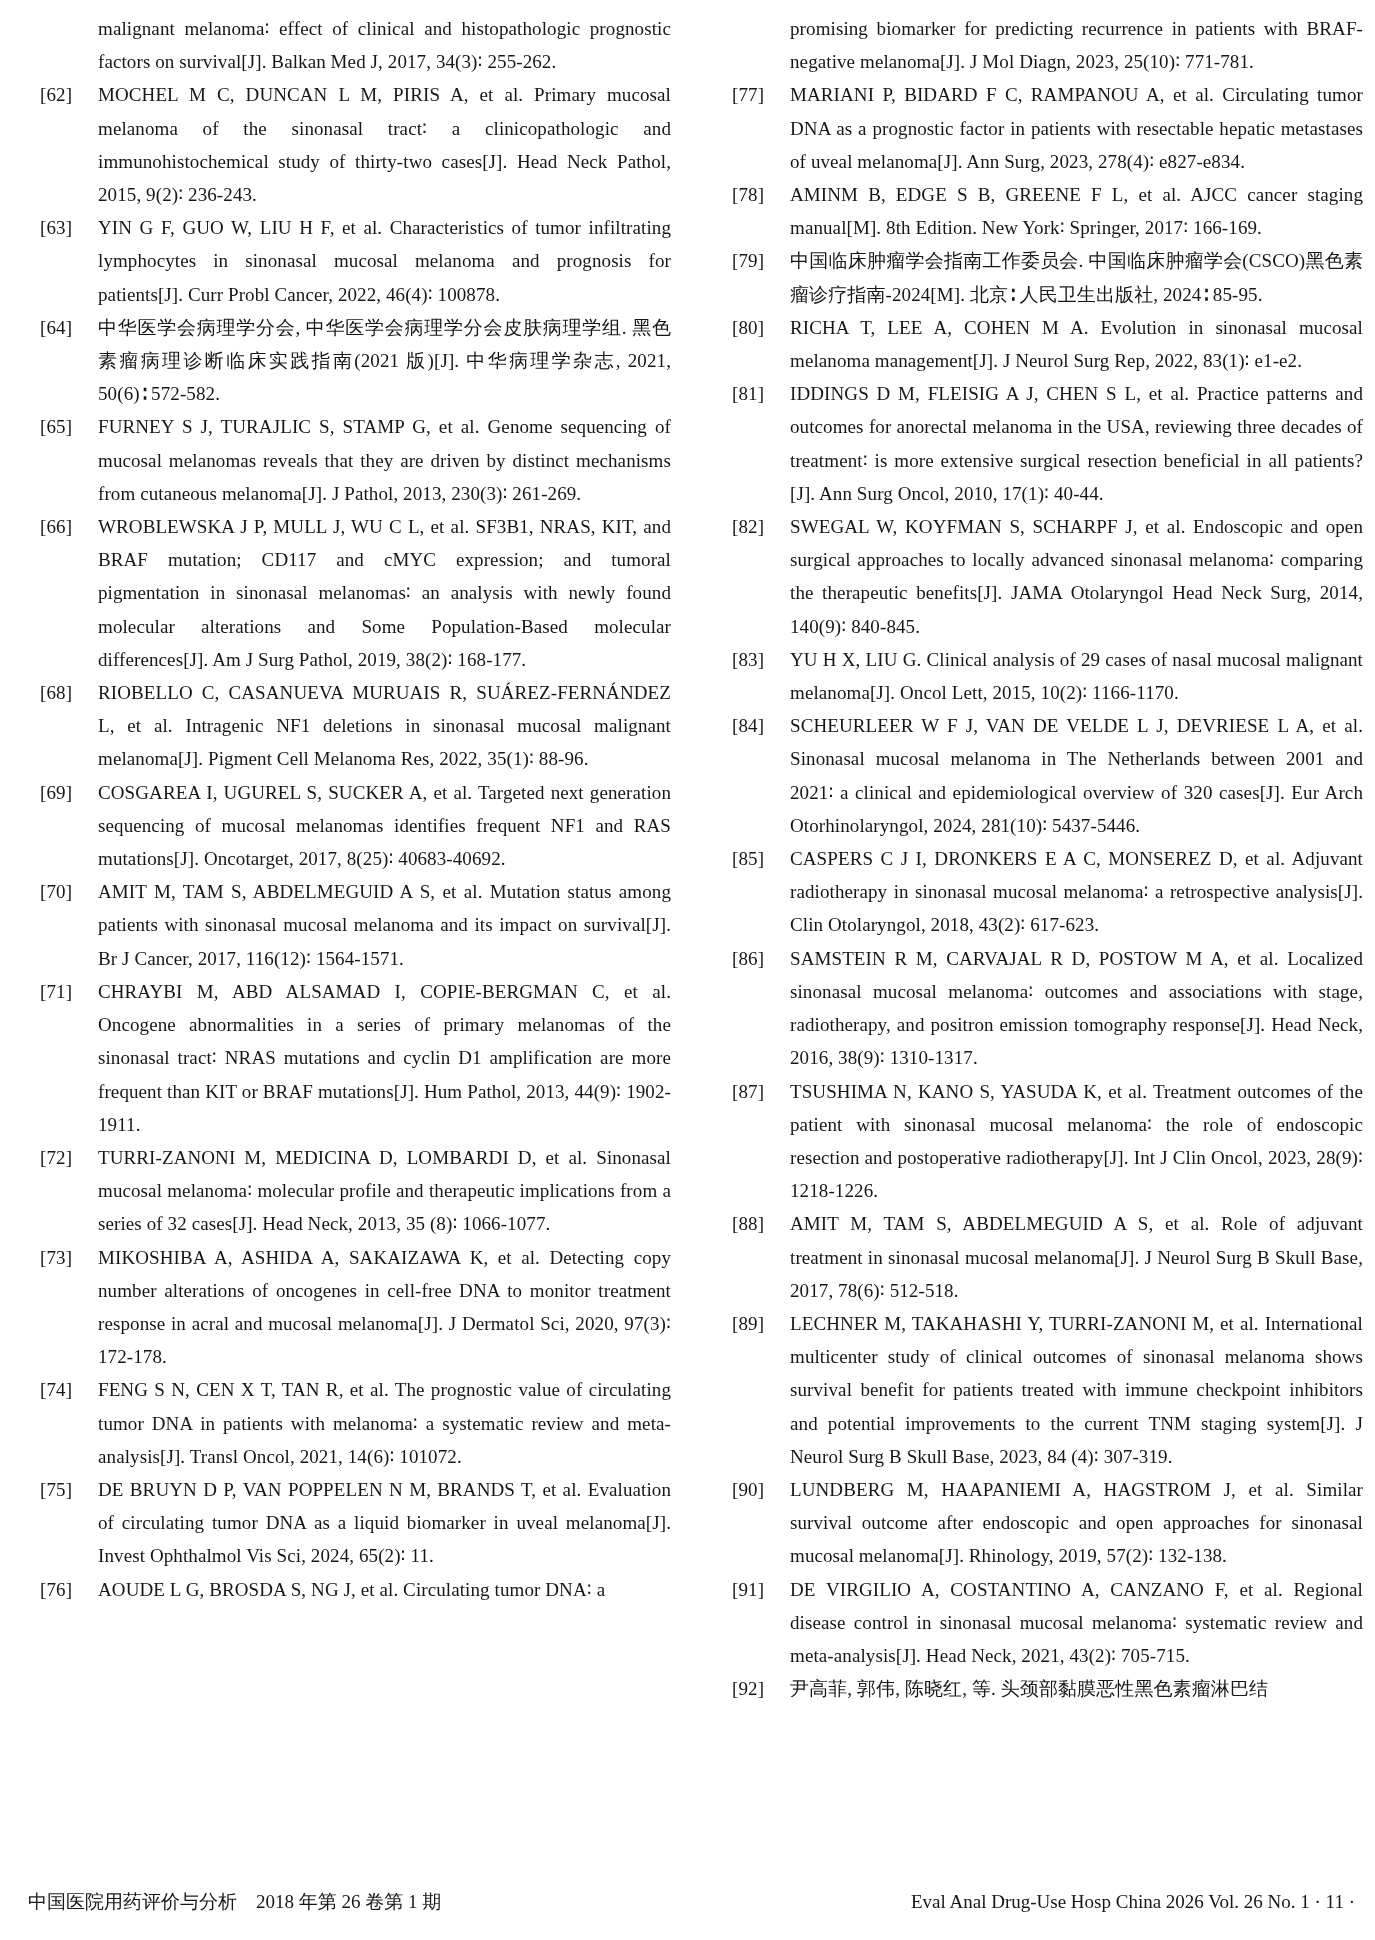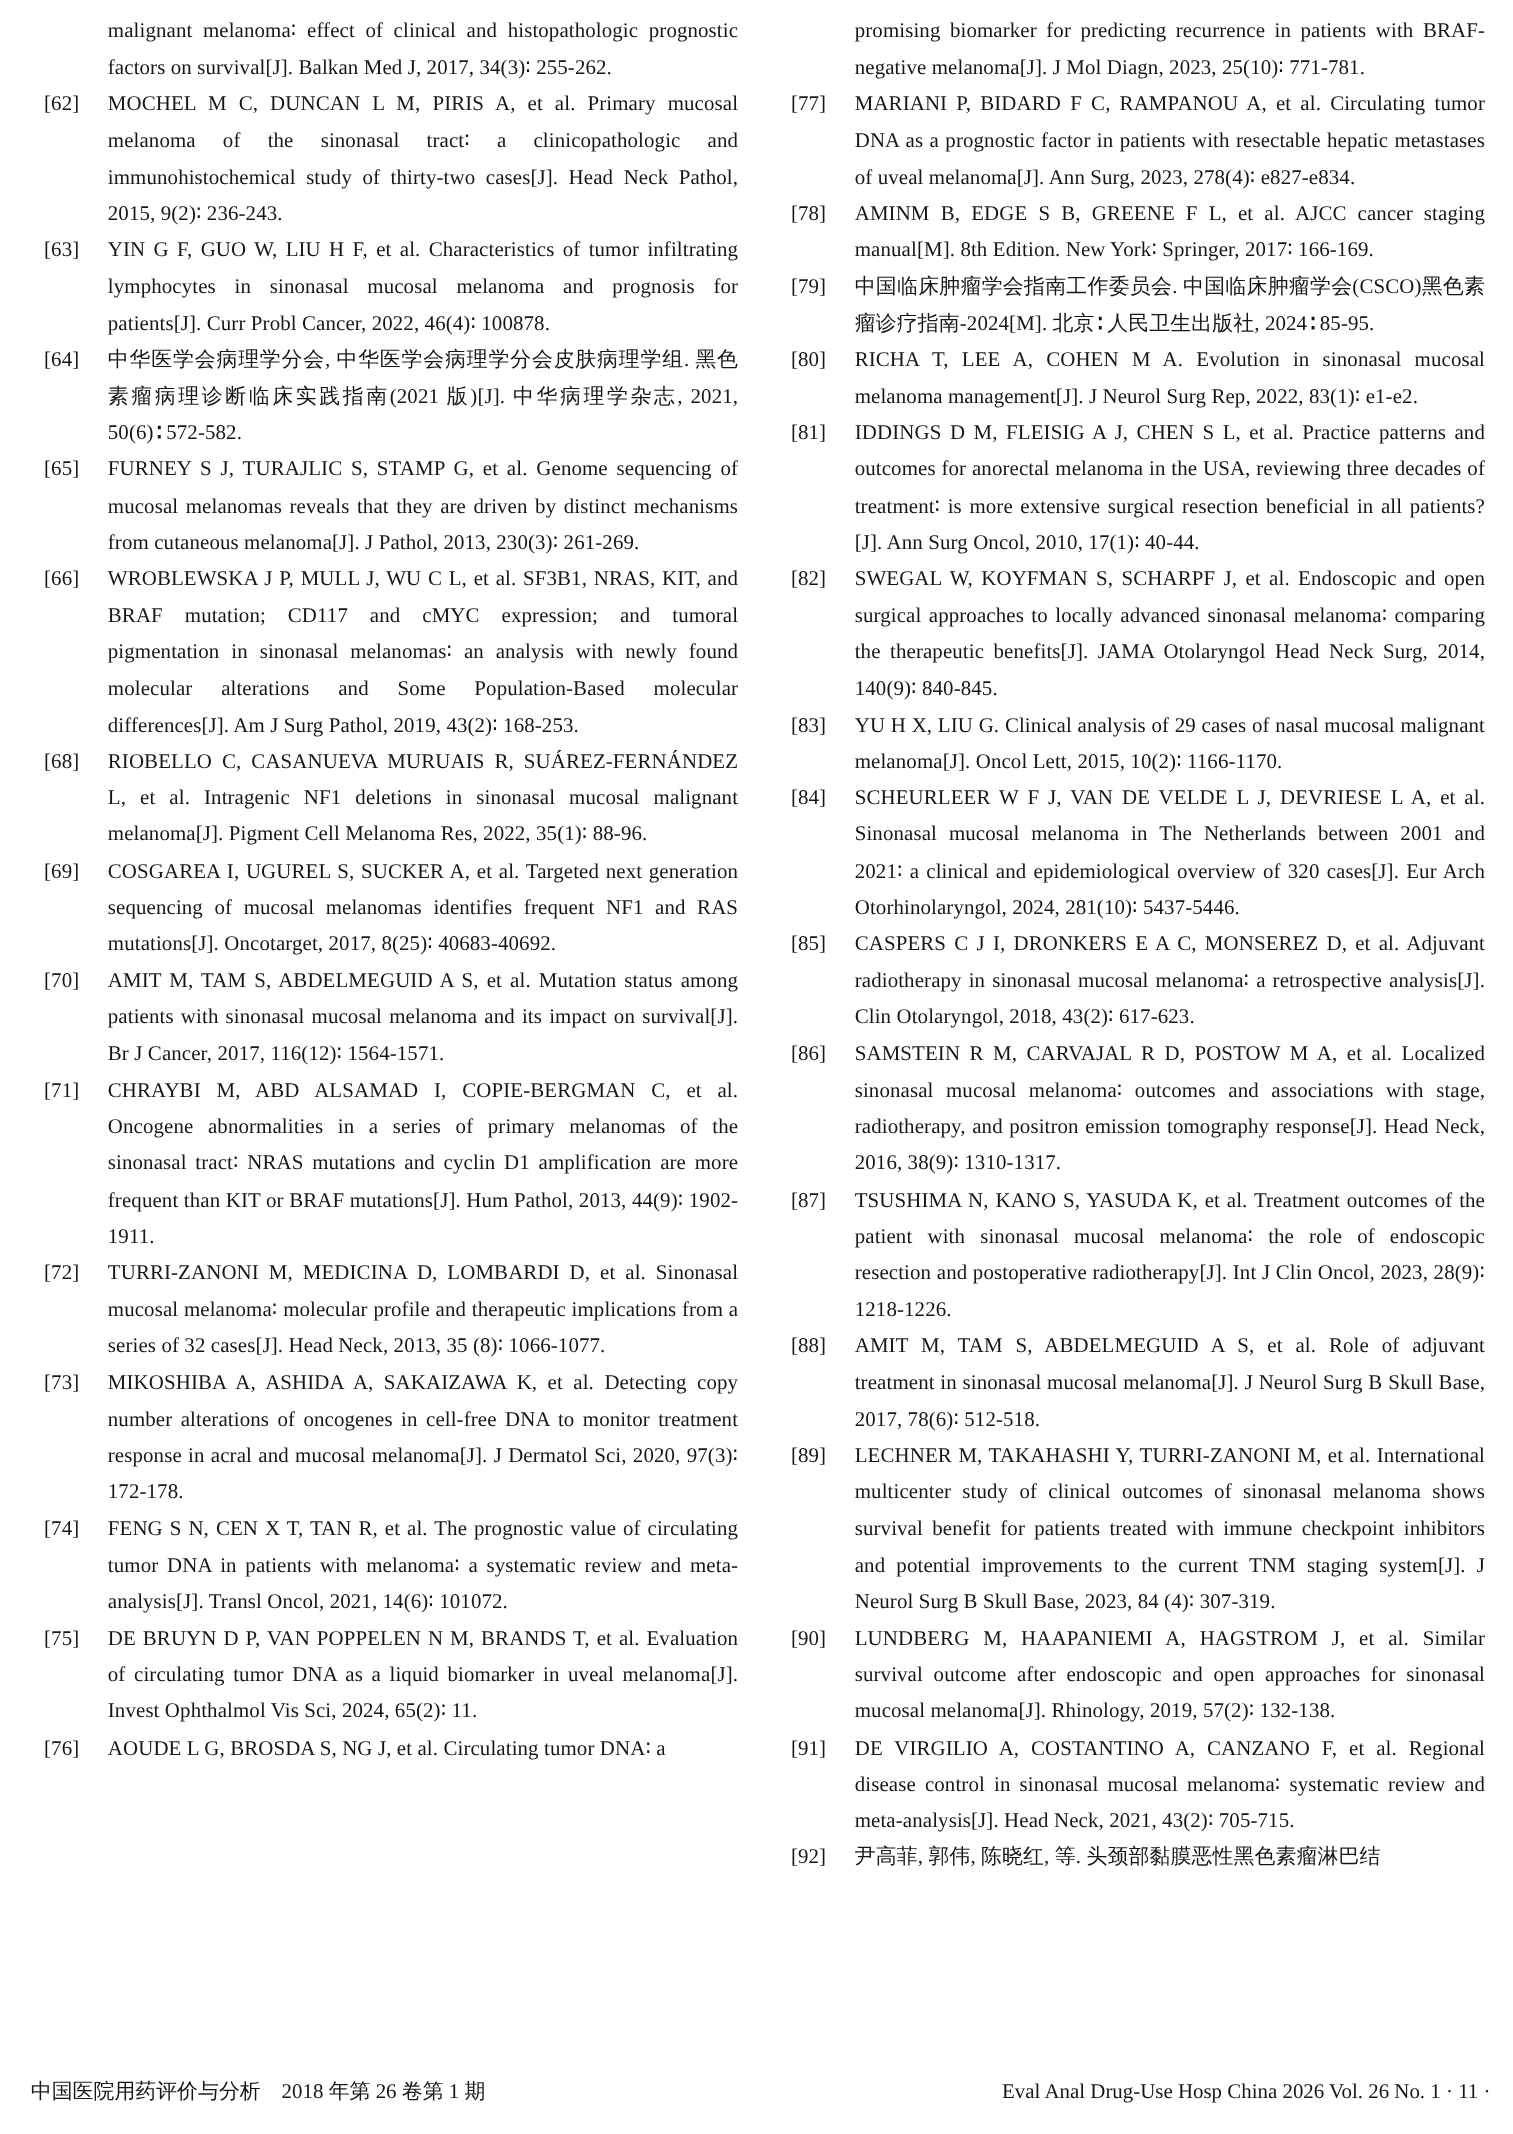--- a/index.html
+++ b/index.html
@@ -7,21 +7,21 @@
     width: 1375px;
     height: 1940px;
     background: #ffffff;
     color: #161616;
     font-family: "Liberation Serif", "DejaVu Serif", serif;
     position: relative;
     overflow: hidden;
   }
   .content {
     display: flex;
-    gap: 36px;
+    gap: 49px;
     padding: 12px 20px 0 28px;
   }
   .col {
     width: 643px;
     flex: 0 0 643px;
   }
   .ref {
     position: relative;
     padding-left: 70px;
     text-align: justify;
@@ -52,21 +52,21 @@
 </head>
 <body>
 
 <div class="content">
   <div class="col" id="col-left">
       <div class="ref"><span class="num"></span><span class="txt">malignant melanoma∶ effect of clinical and histopathologic prognostic factors on survival[J]. Balkan Med J, 2017, 34(3)∶ 255-262.</span></div>
       <div class="ref"><span class="num">[62]</span><span class="txt">MOCHEL M C, DUNCAN L M, PIRIS A, et al. Primary mucosal melanoma of the sinonasal tract∶ a clinicopathologic and immunohistochemical study of thirty-two cases[J]. Head Neck Pathol, 2015, 9(2)∶ 236-243.</span></div>
       <div class="ref"><span class="num">[63]</span><span class="txt">YIN G F, GUO W, LIU H F, et al. Characteristics of tumor infiltrating lymphocytes in sinonasal mucosal melanoma and prognosis for patients[J]. Curr Probl Cancer, 2022, 46(4)∶ 100878.</span></div>
       <div class="ref"><span class="num">[64]</span><span class="txt">中华医学会病理学分会, 中华医学会病理学分会皮肤病理学组. 黑色素瘤病理诊断临床实践指南(2021 版)[J]. 中华病理学杂志, 2021, 50(6)∶ 572-582.</span></div>
       <div class="ref"><span class="num">[65]</span><span class="txt">FURNEY S J, TURAJLIC S, STAMP G, et al. Genome sequencing of mucosal melanomas reveals that they are driven by distinct mechanisms from cutaneous melanoma[J]. J Pathol, 2013, 230(3)∶ 261-269.</span></div>
-      <div class="ref"><span class="num">[66]</span><span class="txt">WROBLEWSKA J P, MULL J, WU C L, et al. SF3B1, NRAS, KIT, and BRAF mutation; CD117 and cMYC expression; and tumoral pigmentation in sinonasal melanomas∶ an analysis with newly found molecular alterations and Some Population-Based molecular differences[J]. Am J Surg Pathol, 2019, 43(2)∶ 168-253.</span></div>
+      <div class="ref"><span class="num">[66]</span><span class="txt">WROBLEWSKA J P, MULL J, WU C L, et al. SF3B1, NRAS, KIT, and BRAF mutation; CD117 and cMYC expression; and tumoral pigmentation in sinonasal melanomas∶ an analysis with newly found molecular alterations and Some Population-Based molecular differences[J]. Am J Surg Pathol, 2019, 38(2)∶ 168-177.</span></div>
       <div class="ref"><span class="num">[68]</span><span class="txt">RIOBELLO C, CASANUEVA MURUAIS R, SUÁREZ-FERNÁNDEZ L, et al. Intragenic NF1 deletions in sinonasal mucosal malignant melanoma[J]. Pigment Cell Melanoma Res, 2022, 35(1)∶ 88-96.</span></div>
       <div class="ref"><span class="num">[69]</span><span class="txt">COSGAREA I, UGUREL S, SUCKER A, et al. Targeted next generation sequencing of mucosal melanomas identifies frequent NF1 and RAS mutations[J]. Oncotarget, 2017, 8(25)∶ 40683-40692.</span></div>
       <div class="ref"><span class="num">[70]</span><span class="txt">AMIT M, TAM S, ABDELMEGUID A S, et al. Mutation status among patients with sinonasal mucosal melanoma and its impact on survival[J]. Br J Cancer, 2017, 116(12)∶ 1564-1571.</span></div>
       <div class="ref"><span class="num">[71]</span><span class="txt">CHRAYBI M, ABD ALSAMAD I, COPIE-BERGMAN C, et al. Oncogene abnormalities in a series of primary melanomas of the sinonasal tract∶ NRAS mutations and cyclin D1 amplification are more frequent than KIT or BRAF mutations[J]. Hum Pathol, 2013, 44(9)∶ 1902-1911.</span></div>
       <div class="ref"><span class="num">[72]</span><span class="txt">TURRI-ZANONI M, MEDICINA D, LOMBARDI D, et al. Sinonasal mucosal melanoma∶ molecular profile and therapeutic implications from a series of 32 cases[J]. Head Neck, 2013, 35 (8)∶ 1066-1077.</span></div>
       <div class="ref"><span class="num">[73]</span><span class="txt">MIKOSHIBA A, ASHIDA A, SAKAIZAWA K, et al. Detecting copy number alterations of oncogenes in cell-free DNA to monitor treatment response in acral and mucosal melanoma[J]. J Dermatol Sci, 2020, 97(3)∶ 172-178.</span></div>
       <div class="ref"><span class="num">[74]</span><span class="txt">FENG S N, CEN X T, TAN R, et al. The prognostic value of circulating tumor DNA in patients with melanoma∶ a systematic review and meta-analysis[J]. Transl Oncol, 2021, 14(6)∶ 101072.</span></div>
       <div class="ref"><span class="num">[75]</span><span class="txt">DE BRUYN D P, VAN POPPELEN N M, BRANDS T, et al. Evaluation of circulating tumor DNA as a liquid biomarker in uveal melanoma[J]. Invest Ophthalmol Vis Sci, 2024, 65(2)∶ 11.</span></div>
       <div class="ref"><span class="num">[76]</span><span class="txt">AOUDE L G, BROSDA S, NG J, et al. Circulating tumor DNA∶ a</span></div>
     </div>

